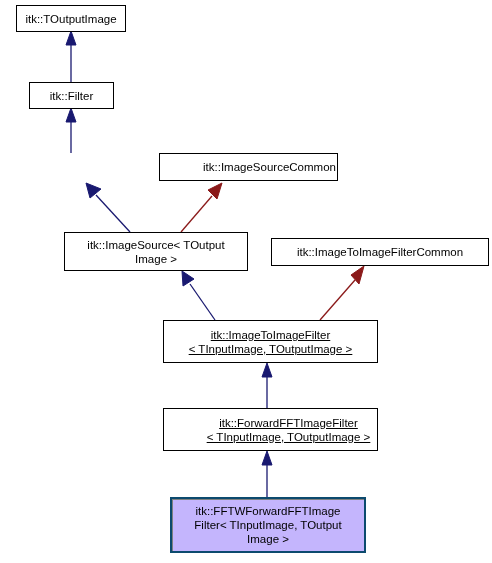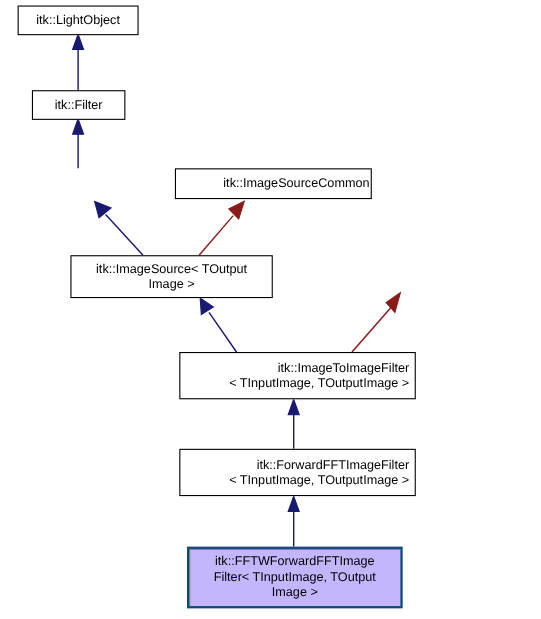--- a/index.html
+++ b/index.html
@@ -40,21 +40,22 @@
     font-size: 11.5px;
     line-height: 14px;
     color: #000000;
     white-space: pre;
     padding: 0 5px;
   }
   .node.center .label {
     text-align: center;
   }
   .node.left .label {
-    text-align: right;
+    text-align: center;
+    text-decoration: underline;
   }
   .node.highlight {
     background: #c4b5fd;
     border: 2px solid #0c4a6e;
     box-shadow: 1px 1px 0 0 #808080 inset;
   }
 </style>
 </head>
 <body>
 
@@ -97,37 +98,40 @@
       <polygon points="267,363 262,377 272,377" fill="#191970" stroke="#191970" stroke-width="1"></polygon>
     </g>
 
     <g>
       <line x1="267" y1="497" x2="267" y2="464" stroke="#191970" stroke-width="1.3"></line>
       <polygon points="267,451 262,465 272,465" fill="#191970" stroke="#191970" stroke-width="1"></polygon>
     </g>
   </svg>
 
   <div class="node center" style="left:16px; top:5px; width:110px; height:27px;">
-    <div class="label">itk::LightObject</div>
+    <div class="label">itk::TOutputImage</div>
   </div>
 
   <div class="node center" style="left:29px; top:82px; width:85px; height:27px;">
     <div class="label">itk::Filter</div>
   </div>
 
 
   <div class="node center" style="left:159px; top:153px; width:179px; height:28px;padding-left:38px;">
     <div class="label">itk::ImageSourceCommon</div>
   </div>
 
   <div class="node center" style="left:64px; top:232px; width:184px; height:39px;align-items:center;">
     <div class="label">itk::ImageSource&lt; TOutput
 Image &gt;</div>
   </div>
 
+  <div class="node center" style="left:271px; top:238px; width:218px; height:28px;">
+    <div class="label">itk::ImageToImageFilterCommon</div>
+  </div>
 
   <div class="node left" style="left:163px; top:320px; width:215px; height:43px;">
     <div class="label">itk::ImageToImageFilter
 &lt; TInputImage, TOutputImage &gt;</div>
   </div>
 
   <div class="node left" style="left:163px; top:408px; width:215px; height:43px;padding-left:36px;">
     <div class="label">itk::ForwardFFTImageFilter
 &lt; TInputImage, TOutputImage &gt;</div>
   </div>

